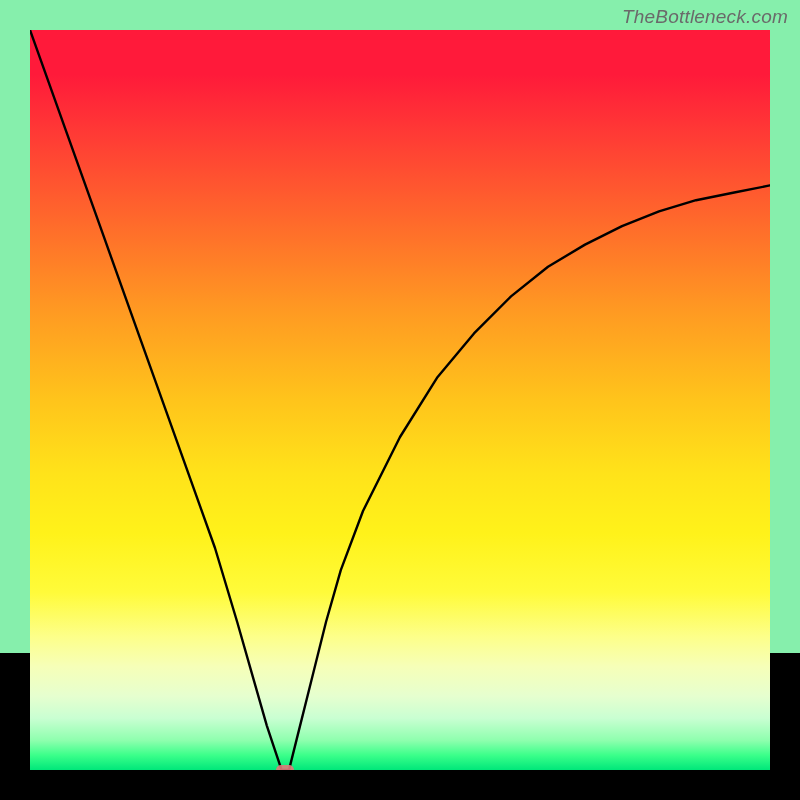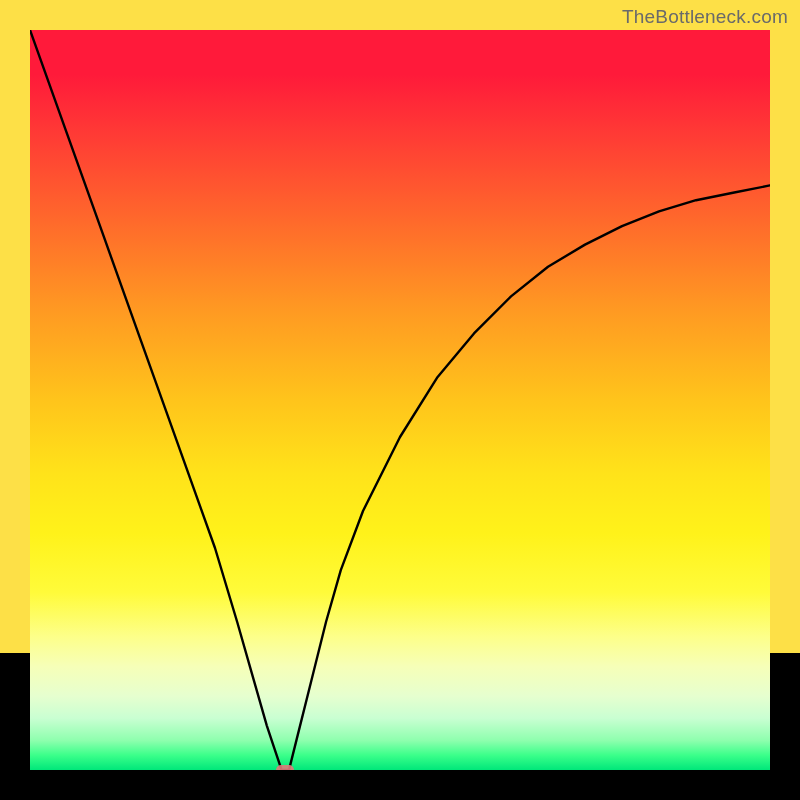--- a/index.html
+++ b/index.html
@@ -10,21 +10,22 @@
     background: #000;
     overflow: hidden;
     font-family: Arial, Helvetica, sans-serif;
   }
   .frame {
     position: absolute;
     left: 0;
     top: 0;
     width: 800px;
     height: 653px;
-    background: #fde047;
+    background: #86efac;
+    font-style: italic;
   }
   .plot-area {
     position: absolute;
     left: 30px;
     top: 30px;
     width: 740px;
     height: 740px;
     overflow: hidden;
   }
   .gradient-bg {

